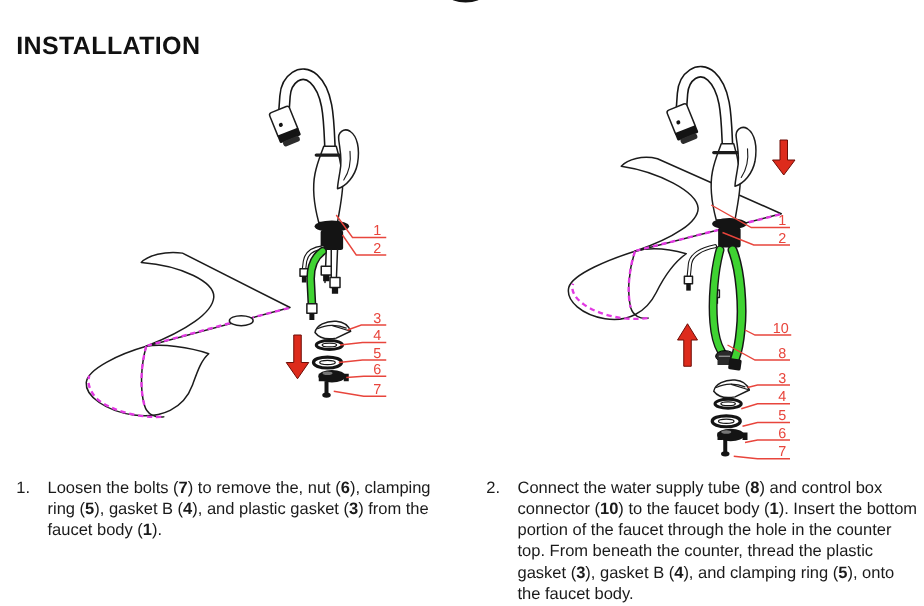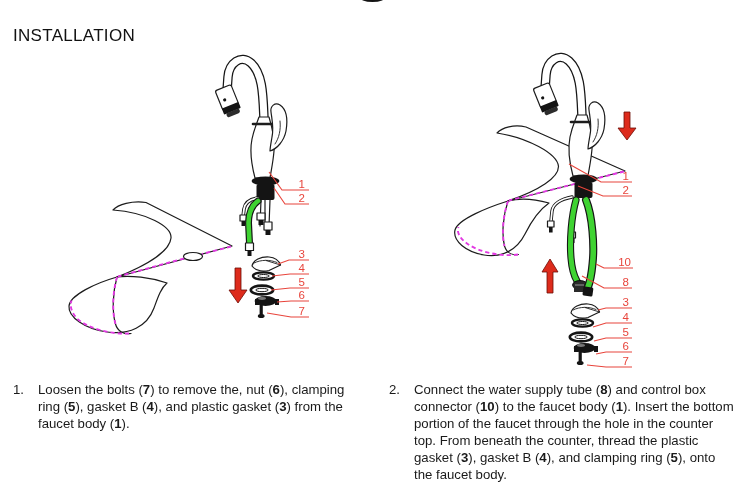--- a/index.html
+++ b/index.html
@@ -1,18 +1,18 @@
 <!DOCTYPE html>
 <html style="--callout-red: #e8453c; --arrow-red: #dd2b1c; --tube-green: #3fd332; --counter-edge-magenta: #e239e2;"><head>
 <meta charset="utf-8">
 <style>
   html,body{margin:0;padding:0;background:#fff;}
   .page{position:relative;width:739px;height:485px;background:#fff;overflow:hidden;
         font-family:"Liberation Sans",sans-serif;color:#1a1a1a;}
-  .title{position:absolute;left:13px;top:26px;font-size:17px;font-weight:normal;color:#111;
+  .title{position:absolute;left:13px;top:26px;font-size:20px;font-weight:bold;color:#111;
          letter-spacing:.3px;}
   svg.diagrams{position:absolute;left:0;top:0;width:739px;height:485px;}
 
   
   .k{fill:#fff;stroke:#1c1c1c;stroke-width:1.2;stroke-linejoin:round;}
   .ln{fill:none;stroke:#1c1c1c;stroke-width:1.2;stroke-linejoin:round;stroke-linecap:round;}
   .blk{fill:#141414;stroke:none;}
   .mag{fill:none;stroke:var(--counter-edge-magenta,#e239e2);stroke-width:1.9;stroke-dasharray:4.2 3;}
   .tubeO{fill:none;stroke:#161616;stroke-linecap:round;}
   .tubeW{fill:none;stroke:#fff;stroke-linecap:round;}

